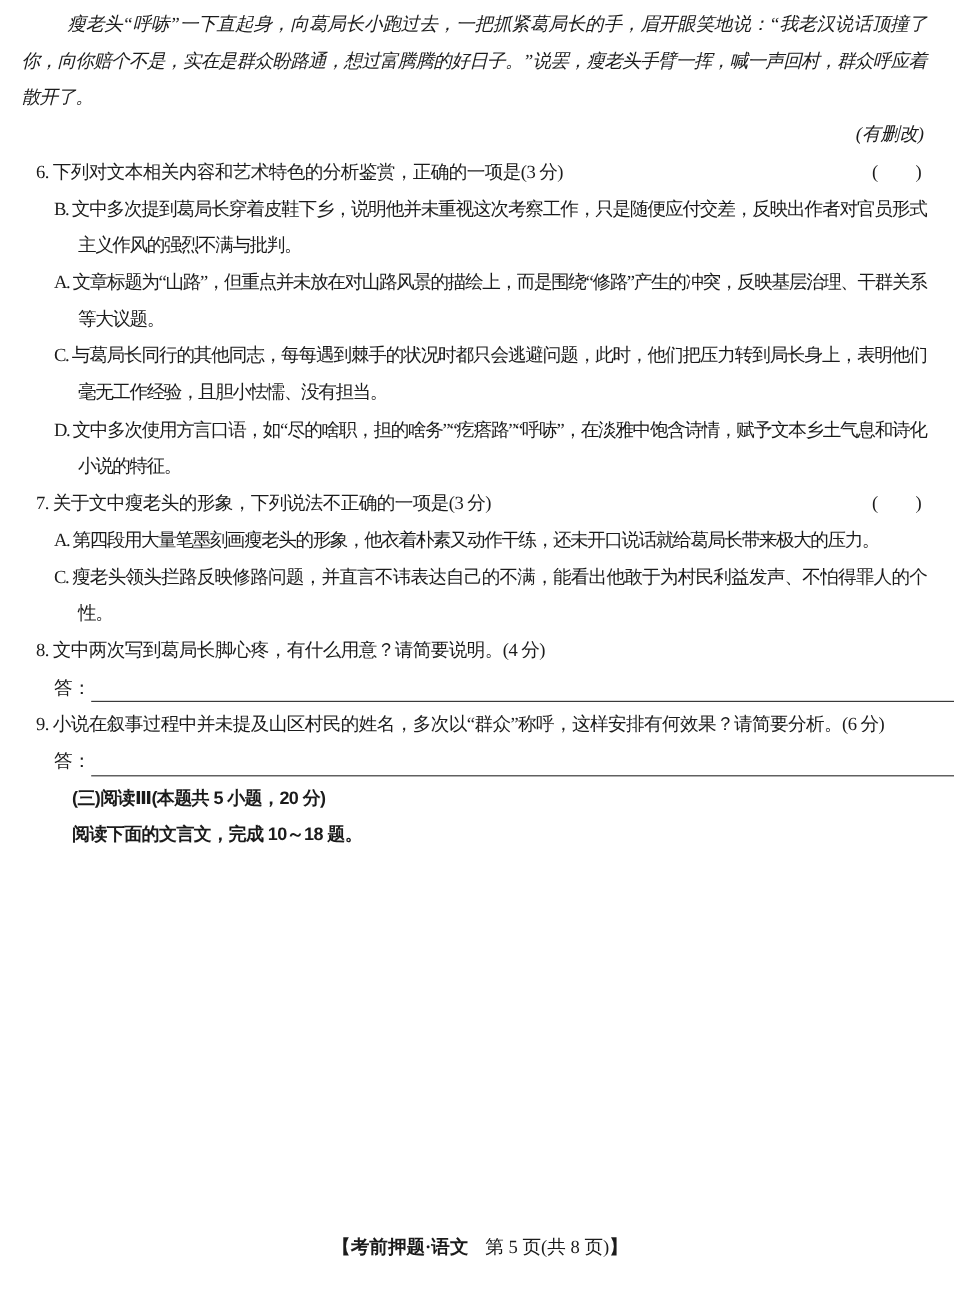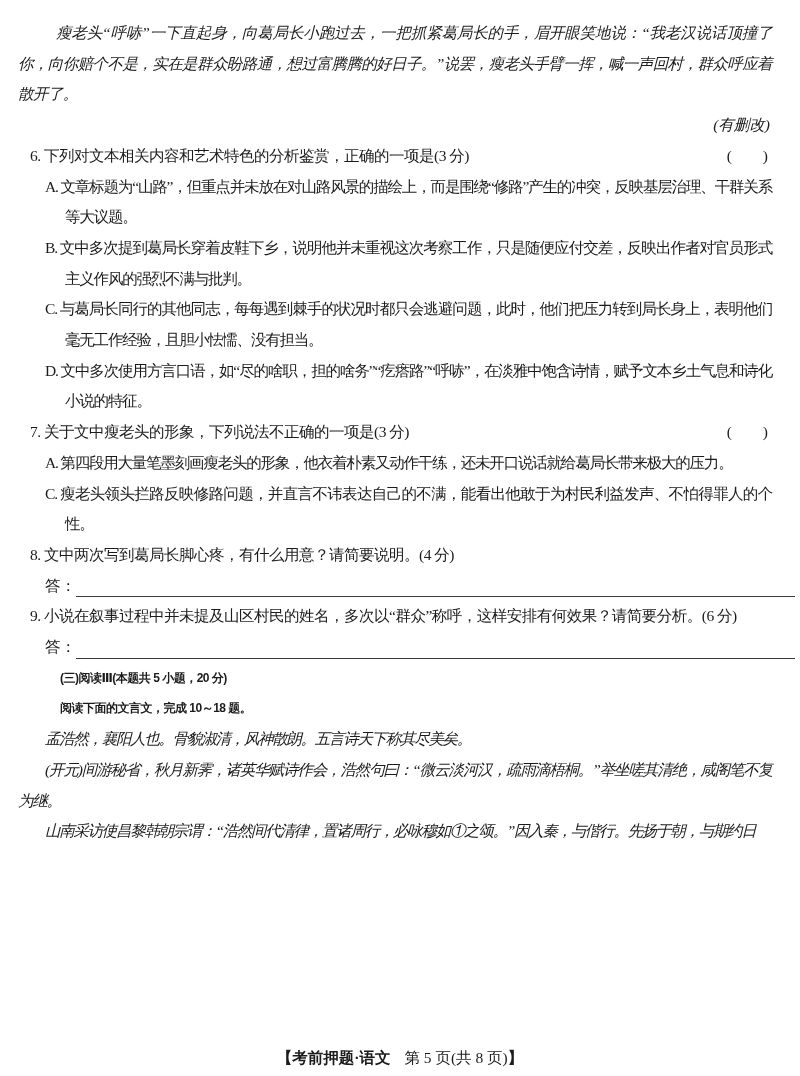--- a/index.html
+++ b/index.html
@@ -8,21 +8,21 @@
     background:#ffffff;
     color:#1b1b1b;
     font-family:"Liberation Serif","DejaVu Serif",serif;
     font-size:15.5px;
     overflow:hidden;
     position:relative;
   }
   .page{
     box-sizing:border-box;
     width:800px;height:1076px;
-    padding:18px 28px 0 18px;
+    padding:6px 28px 0 18px;
     position:relative;
   }
   .line{line-height:30.7px;}
   
   .kai{font-style:italic;}
   .para{
     text-align:justify;
     text-indent:38px;
     letter-spacing:-0.6px;
     margin:0;
@@ -67,26 +67,26 @@
     flex:1 1 auto;
     border-bottom:1.2px solid #3a3a3a;
     height:24px;
     margin-bottom:4px;
   }
   .sec{
     margin:0 0 0 42px;
     font-family:"Liberation Sans","DejaVu Sans",sans-serif;
     font-weight:700;
     letter-spacing:-0.5px;
-    font-size:12px;
+    font-size:15px;
   }
   .footer{
     position:absolute;
     left:0;right:0;
-    bottom:6px;
+    bottom:24px;
     text-align:center;
     line-height:24px;
     letter-spacing:0;
   }
   .footer .brand{font-weight:700;}
   .footer .pages{font-weight:400;margin-left:14px;}
   .footer .brk{font-weight:700;}
 </style>
 </head>
 <body>
@@ -98,26 +98,26 @@
     <p class="attribution kai line">(有删改)</p>
   </div>
 
   <div>
     <p class="stem line">
       <span class="bracket">(　　)</span>
       <span>6.</span>
       <span>下列对文本相关内容和艺术特色的分析鉴赏，正确的一项是(3 分)</span>
     </p>
     <p class="option line">
+      <span>B.</span>
+      <span>文中多次提到葛局长穿着皮鞋下乡，说明他并未重视这次考察工作，只是随便应付交差，反映出作者对官员形式主义作风的强烈不满与批判。</span>
+    </p>
+    <p class="option line">
       <span>A.</span>
       <span>文章标题为“山路”，但重点并未放在对山路风景的描绘上，而是围绕“修路”产生的冲突，反映基层治理、干群关系等大议题。</span>
-    </p>
-    <p class="option line">
-      <span>B.</span>
-      <span>文中多次提到葛局长穿着皮鞋下乡，说明他并未重视这次考察工作，只是随便应付交差，反映出作者对官员形式主义作风的强烈不满与批判。</span>
     </p>
     <p class="option line">
       <span>C.</span>
       <span>与葛局长同行的其他同志，每每遇到棘手的状况时都只会逃避问题，此时，他们把压力转到局长身上，表明他们毫无工作经验，且胆小怯懦、没有担当。</span>
     </p>
     <p class="option line">
       <span>D.</span>
       <span>文中多次使用方言口语，如“尽的啥职，担的啥务”“疙瘩路”“呼哧”，在淡雅中饱含诗情，赋予文本乡土气息和诗化小说的特征。</span>
     </p>
   </div>
@@ -158,23 +158,18 @@
       <span class="answer-label">答：</span>
       <span class="answer-blank"></span>
     </div>
   </div>
 
   <div>
     <p class="sec line">(三)阅读Ⅲ(本题共 5 小题，20 分)</p>
     <p class="sec line">阅读下面的文言文，完成 10～18 题。</p>
   </div>
 
-  <div>
-    <p class="classical-para kai line">孟浩然，襄阳人也。骨貌淑清，风神散朗。五言诗天下称其尽美矣。</p>
-    <p class="classical-para kai line">(开元)间游秘省，秋月新霁，诸英华赋诗作会，浩然句曰：“微云淡河汉，疏雨滴梧桐。”举坐嗟其清绝，咸阁笔不复为继。</p>
-    <p class="classical-para kai line clip-1">山南采访使昌黎韩朝宗谓：“浩然间代清律，置诸周行，必咏穆如①之颂。”因入秦，与偕行。先扬于朝，与期约日</p>
-  </div>
 
   <div class="footer">
     <span class="brk">【</span><span class="brand">考前押题·语文</span><span class="pages">第 5 页(共 8 页)</span><span class="brk">】</span>
   </div>
 
 </div>
 
 </body></html>

